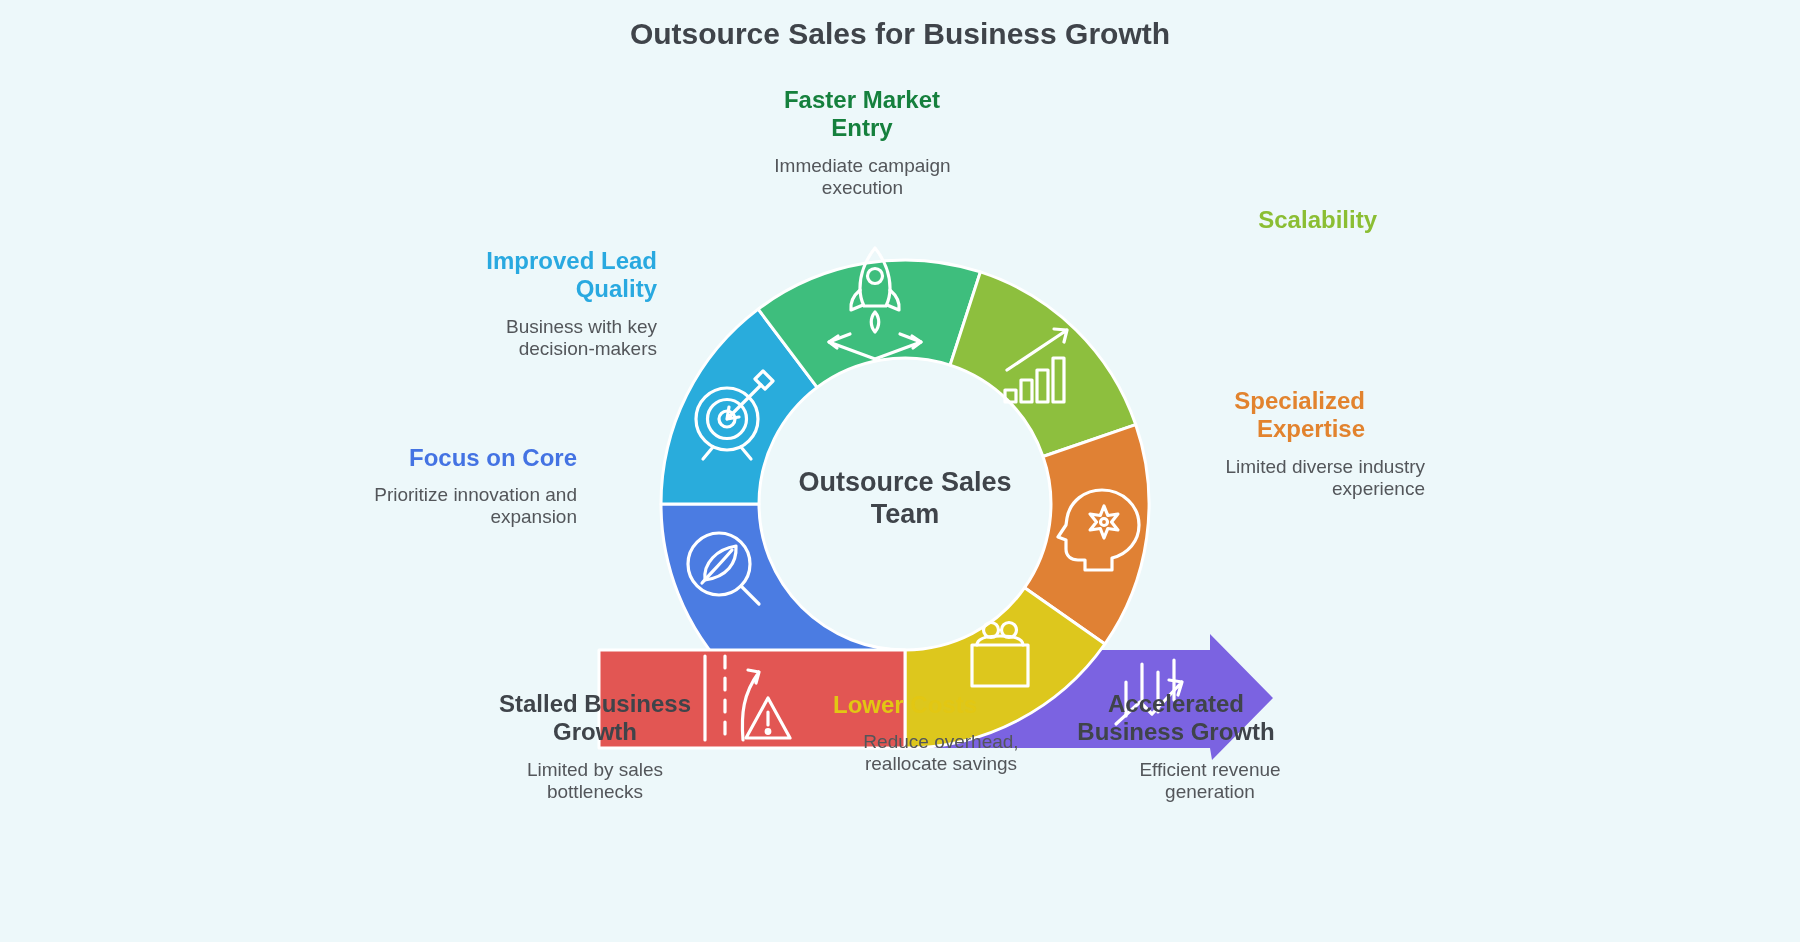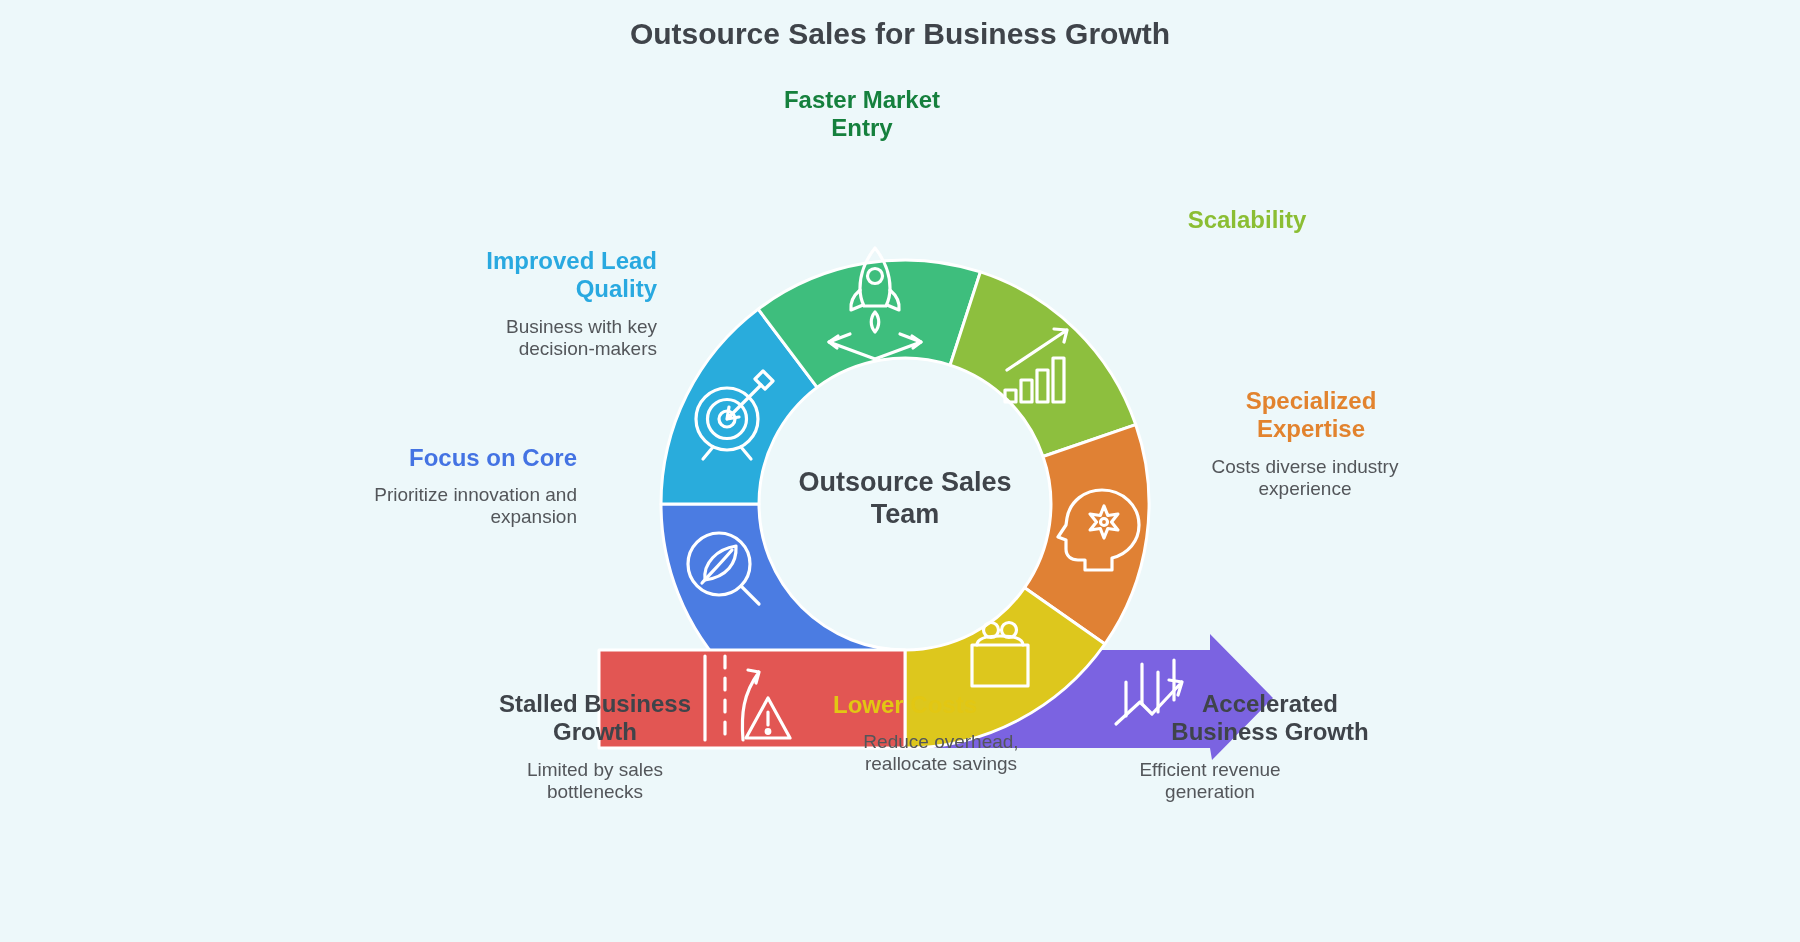--- a/index.html
+++ b/index.html
@@ -5,21 +5,21 @@
   html,body{margin:0;padding:0;background:#EDF8FA;}
   .stage{position:relative;width:1800px;height:942px;background:#EDF8FA;overflow:hidden;
          font-family:"Liberation Sans", sans-serif;}
   .stage svg{position:absolute;left:0;top:0;}
   .txt{position:absolute;line-height:1.17;}
   .hdr{font-weight:bold;font-size:24px;line-height:28px;}
   .desc{font-size:19px;line-height:22px;color:#53565A;}
   .page-title{top:16px;left:0;width:100%;text-align:center;font-size:30px;font-weight:bold;color:#3F444A;}
   .center-label{left:780px;top:466px;width:250px;text-align:center;font-size:27px;line-height:32px;
                 font-weight:bold;color:#3F444A;}
-  .ta-c{text-align:center;} .ta-r{text-align:right;} .ta-l{text-align:center;}
+  .ta-c{text-align:center;} .ta-r{text-align:right;} .ta-l{text-align:right;}
   .c-green{color:#15803d;} .c-lime{color:#8BBE33;} .c-orange{color:#E2832E;}
   .c-yellow{color:#E2C713;} .c-blue{color:#4473E3;} .c-cyan{color:#29A9E0;} .c-dark{color:#3F444A;}
   .seg{stroke:#FFFFFF;stroke-width:3;stroke-linejoin:round;}
   .icon{stroke:#FFFFFF;stroke-width:3.2;fill:none;stroke-linecap:round;stroke-linejoin:round;}
 </style>
 </head>
 <body>
 
 <div class="stage">
 
@@ -96,34 +96,35 @@
       <path d="M -26 -14 L -26 20 M -10 -32 L -10 8 M 6 -24 L 6 16 M 22 -36 L 22 4"></path>
       <path d="M -36 28 L -12 6 L 0 18 L 30 -14 M 30 -14 L 17 -16 M 30 -14 L 26 -1"></path>
     </g>
   </svg>
 
   <div class="txt page-title">Outsource Sales for Business Growth</div>
 
   <div class="txt center-label">Outsource Sales Team</div>
 
   <div class="txt hdr ta-c c-green" style="left:762px;top:86px;width:200px;">Faster Market Entry</div>
+  <div class="txt desc ta-c" style="left:745px;top:155px;width:235px;">Immediate campaign execution</div>
 
   <div class="txt hdr ta-l c-lime" style="left:1117px;top:206px;width:260px;">Scalability</div>
 
   <div class="txt hdr ta-r c-cyan" style="left:427px;top:247px;width:230px;">Improved Lead Quality</div>
   <div class="txt desc ta-r" style="left:457px;top:316px;width:200px;">Business with key decision-makers</div>
 
-  <div class="txt hdr ta-l c-orange" style="left:1185px;top:387px;width:180px;margin-left:36px;">Specialized Expertise</div>
-  <div class="txt desc ta-l" style="left:1185px;top:456px;width:240px;">Costs diverse industry experience</div>
+  <div class="txt hdr ta-l c-orange" style="left:1185px;top:387px;width:180px;">Specialized Expertise</div>
+  <div class="txt desc ta-l" style="left:1185px;top:456px;width:240px;">Limited diverse industry experience</div>
 
   <div class="txt hdr ta-r c-blue" style="left:347px;top:444px;width:230px;">Focus on Core</div>
   <div class="txt desc ta-r" style="left:307px;top:484px;width:270px;">Prioritize innovation and expansion</div>
 
   <div class="txt hdr ta-c c-dark" style="left:475px;top:690px;width:240px;">Stalled Business Growth</div>
   <div class="txt desc ta-c" style="left:495px;top:759px;width:200px;">Limited by sales bottlenecks</div>
 
   <div class="txt hdr ta-c c-yellow" style="left:785px;top:691px;width:240px;">Lower Costs</div>
   <div class="txt desc ta-c" style="left:836px;top:731px;width:210px;">Reduce overhead, reallocate savings</div>
 
-  <div class="txt hdr ta-c c-dark" style="left:1165px;top:690px;width:210px;">Accelerated Business Growth</div>
+  <div class="txt hdr ta-c c-dark" style="left:1071px;top:690px;width:210px;">Accelerated Business Growth</div>
   <div class="txt desc ta-c" style="left:1110px;top:759px;width:200px;">Efficient revenue generation</div>
 
 </div>
 
 </body></html>

